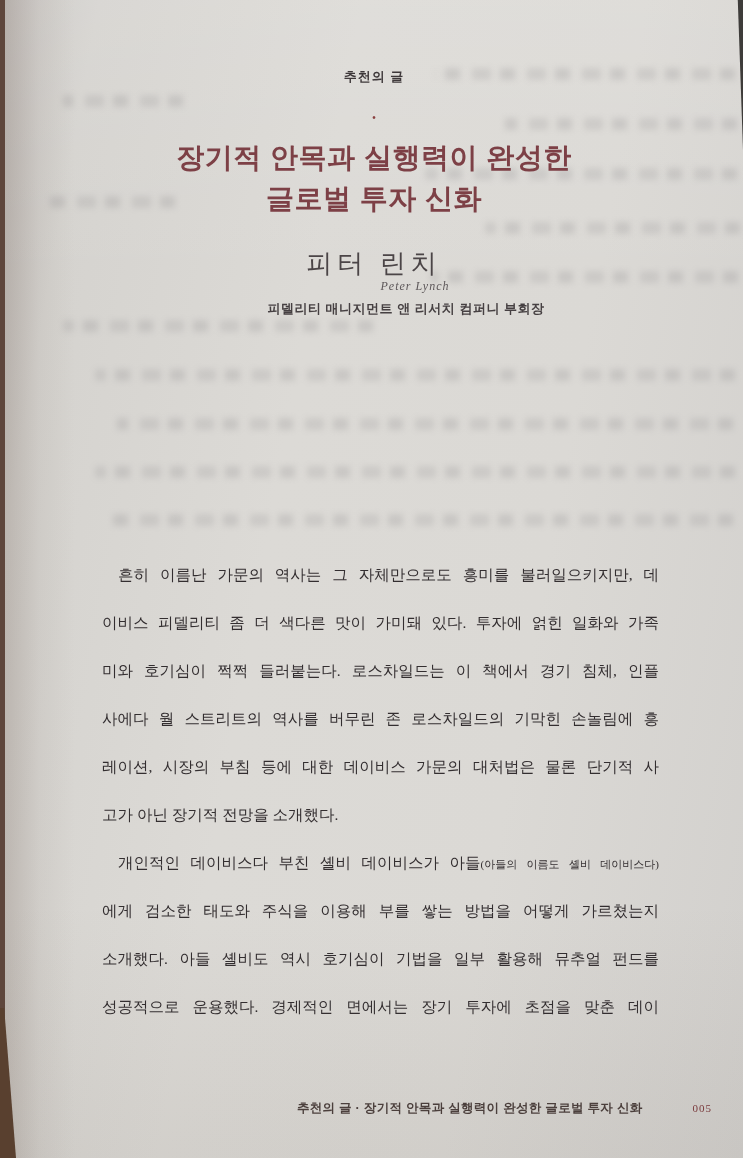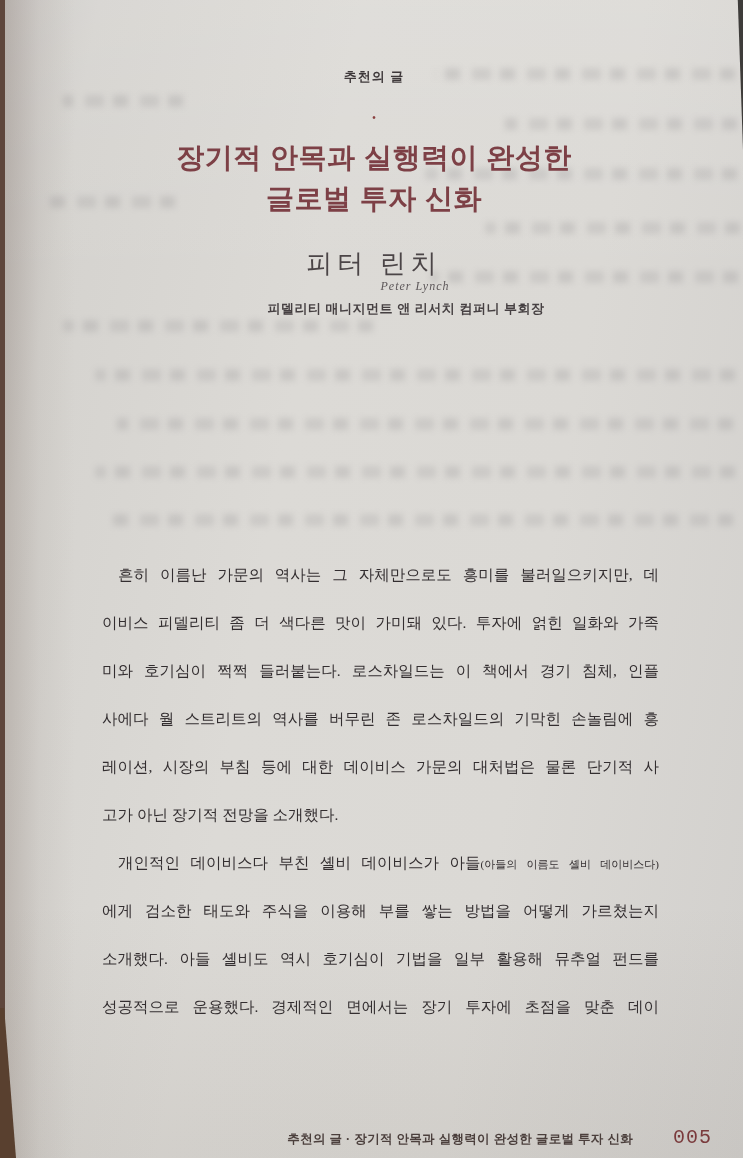--- a/index.html
+++ b/index.html
@@ -39,25 +39,25 @@
     position:absolute; left:97px; top:551px; width:557px;
     font-family:"Liberation Serif", serif; font-size:15.5px; color:#332e30;
     z-index:2;
   }
   .bodytext .line { height:48px; line-height:48px; overflow:hidden;
     text-align:justify; text-align-last:justify; }
   .bodytext .line.last   { text-align-last:left; }
   .bodytext .line.indent { padding-left:16px; }
   .note { font-size:11px; letter-spacing:0; }
   .footer {
-    position:absolute; right:31px; top:1126px; z-index:2;
-    display:flex; align-items:baseline; gap:40px;text-align:right;
+    position:absolute; right:31px; top:1100px; z-index:2;
+    display:flex; align-items:baseline; gap:50px;text-align:right;
   }
   .footer-head { font-size:12.5px; font-weight:bold; color:#4b3f3c; letter-spacing:0.3px; }
-  .footer-num  { font-family:Liberation Mono, monospace; font-size:20px; color:#7a3a3c; letter-spacing:1px; }
+  .footer-num  { font-family:Liberation Serif, serif; font-size:11px; color:#7a3a3c; letter-spacing:1px; }
   .bleed-layer { position:absolute; inset:0; z-index:1; pointer-events:none; }
   .bleed {
     position:absolute; height:12px; filter:blur(3px); opacity:0.38;
     transform:scaleX(-1);
     background:repeating-linear-gradient(90deg,
       rgba(138,135,138,0.60) 0 15px, rgba(138,135,138,0) 15px 24px,
       rgba(138,135,138,0.50) 24px 43px, rgba(138,135,138,0) 43px 55px);
   }
   .text-layer { position:absolute; inset:0; z-index:2; }
 </style>

